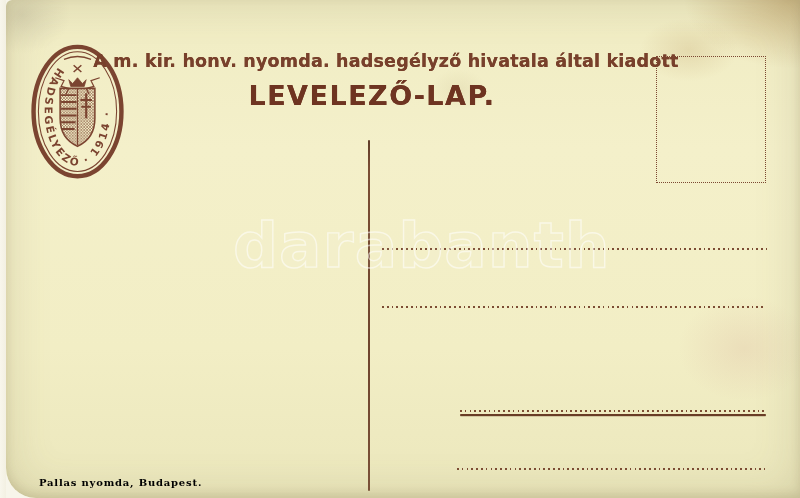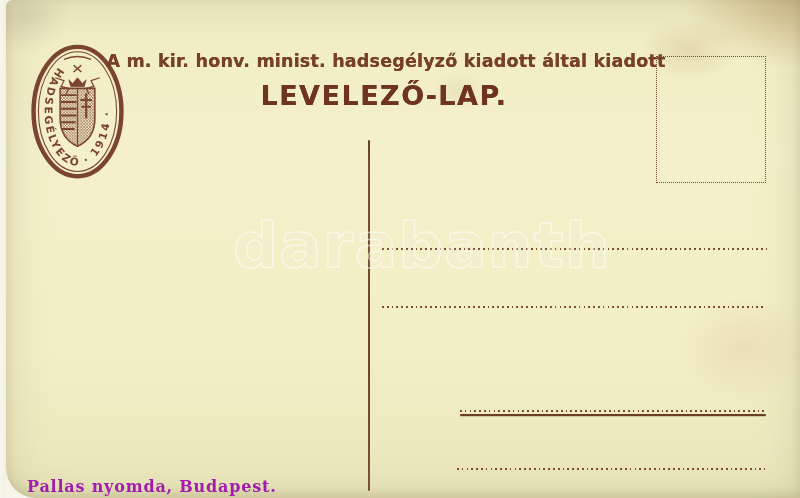--- a/index.html
+++ b/index.html
@@ -21,21 +21,21 @@
       linear-gradient(180deg,#f0ecc3 0%,#f4f0ca 30%,#f2eec5 70%,#ebe7bc 100%);
     box-shadow: inset 0 0 46px rgba(115,105,65,0.20), inset 0 -4px 10px rgba(110,95,55,0.18);
   }
   .seal{position:absolute;left:29px;top:43px;width:97px;height:141px;}
   .header-line{
     position:absolute;left:60px;top:51px;width:652px;
     text-align:center;font-size:17.5px;font-weight:bold;letter-spacing:0.2px;
     color:#78402b;text-shadow:0 0 0.4px #78402b;white-space:nowrap;
   }
   .title-line{
-    position:absolute;left:84px;top:80px;width:600px;
+    position:absolute;left:72px;top:80px;width:600px;
     text-align:center;font-size:27px;font-weight:bold;letter-spacing:1.5px;
     color:#6e3421;text-shadow:0 0 0.6px #6e3421;white-space:nowrap;
   }
   .stampbox{
     position:absolute;left:656px;top:56px;width:110px;height:127px;
     box-sizing:border-box;border:1.7px dotted #7c4832;
   }
   .vline{
     position:absolute;left:368px;top:140px;width:1.7px;height:351px;
     background:linear-gradient(180deg,#5f3c28,#7a4e34 8%,#6f452e 60%,#7a5138);
@@ -51,23 +51,23 @@
     box-shadow:0 0.5px 0 rgba(105,61,38,0.4);
   }
   .watermark{
     position:absolute;left:233px;top:209px;
     font-size:63px;font-weight:bold;letter-spacing:1px;
     color:rgba(255,255,255,0.06);
     -webkit-text-stroke:1.4px rgba(255,255,255,0.55);
     white-space:nowrap;pointer-events:none;
   }
   .printer{
-    position:absolute;left:27px;top:477px;
-    font-family:"DejaVu Serif", serif;font-size:16px;font-weight:bold;
-    letter-spacing:0.8px;color:#a21caf;white-space:nowrap;
+    position:absolute;left:39px;top:477px;
+    font-family:"DejaVu Serif", serif;font-size:10px;font-weight:bold;
+    letter-spacing:0.8px;color:#000000;white-space:nowrap;
   }
   
   .scan-edge{
     position:absolute;left:0;top:0;width:6px;height:100%;
     background:linear-gradient(90deg,#f8f6ec,#f3f0e2);
   }
 </style>
 </head>
 <body>
 
@@ -101,21 +101,21 @@
 
     <path d="M33,54 h16 M33,61 h16 M33,68 h16 M33,75 h16 M33,82 h15 M34,89 h13" stroke="#7b4430" stroke-width="2"></path>
 
     <path d="M59,52 v26 M53,59 h12 M54,66 h10" stroke="#7b4430" stroke-width="2.2"></path>
 
     <text font-family="DejaVu Sans, sans-serif" font-size="11" font-weight="bold" letter-spacing="2.2" fill="#7b4430">
       <textPath href="#sealTextPath" startOffset="8%">HADSEGÉLYEZŐ · 1914 ·</textPath>
     </text>
   </svg>
 
-  <div class="header-line">A m. kir. honv. minist. hadsegélyző kiadott által kiadott</div>
+  <div class="header-line">A m. kir. honv. nyomda. hadsegélyző hivatala által kiadott</div>
   <div class="title-line">LEVELEZŐ-LAP.</div>
 
   <div class="stampbox"></div>
 
   <div class="vline"></div>
 
   <div class="dotline" style="left:382px;top:248px;width:385px;"></div>
   <div class="dotline" style="left:382px;top:306px;width:384px;"></div>
   <div class="dotline" style="left:460px;top:410px;width:306px;"></div>
   <div class="solidline" style="left:460px;top:413.5px;width:306px;"></div>

